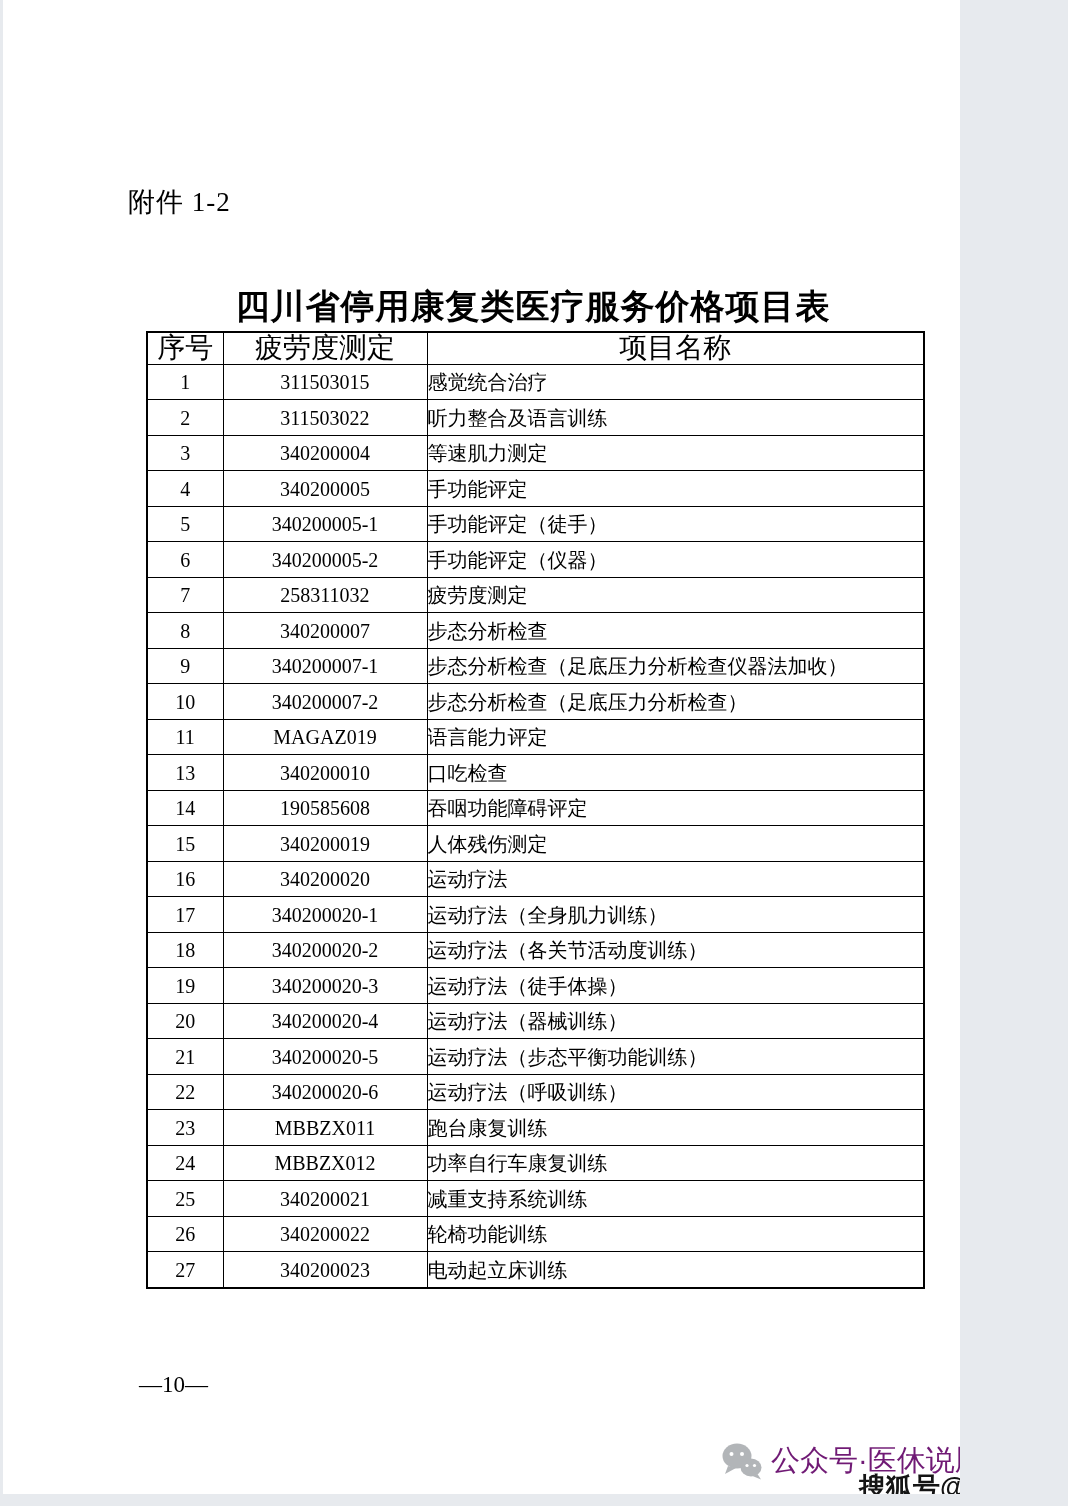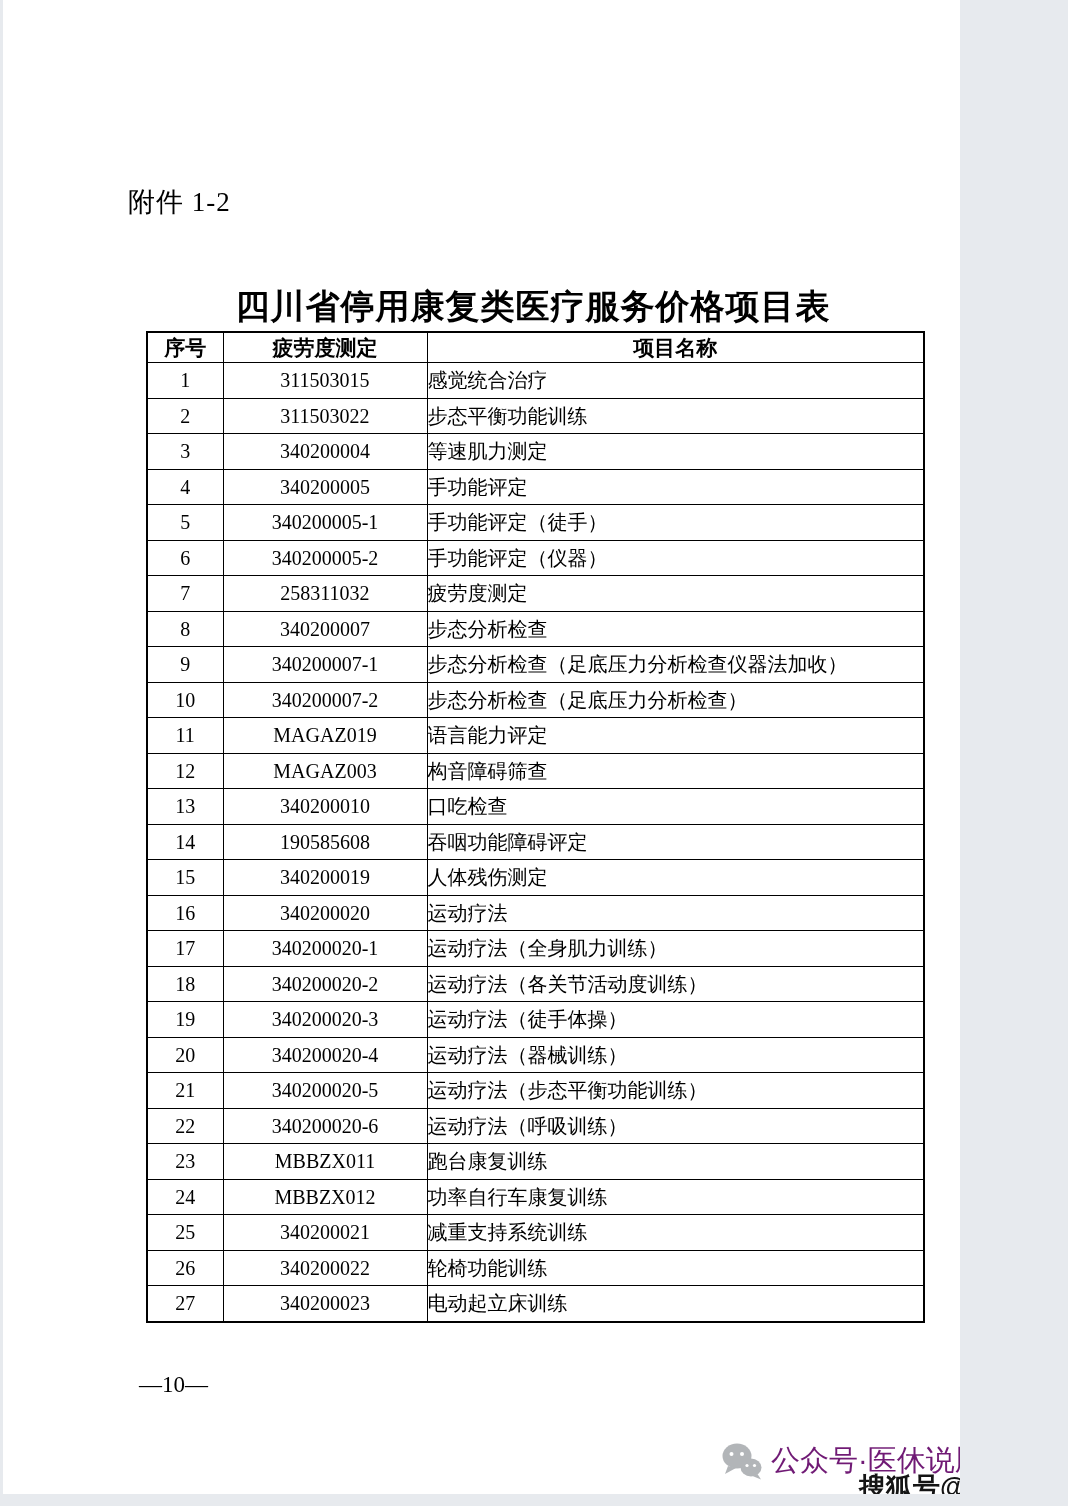--- a/index.html
+++ b/index.html
@@ -51,22 +51,22 @@
   table.price-table td {
     border: 1.5px solid #000;
     font-size: 20px;
     line-height: 1.1;
     padding: 0;
     overflow: hidden;
     white-space: nowrap;
   }
   table.price-table th {
     font-family: "Liberation Sans", "DejaVu Sans", sans-serif;
-    font-weight: bold;
-    font-size: 21px;
+    font-weight: normal;
+    font-size: 28px;
     height: 29px;
     text-align: center;
   }
   table.price-table td {
     height: 34.5px;
   }
   td.cell-no, td.cell-code { text-align: center; }
   td.cell-name { text-align: left; padding-left: 12px; margin-left: 14px; }
   .page-number {
     position: absolute;
@@ -140,21 +140,21 @@
     <tbody>
 
     <tr>
         <td class="cell-no">1</td>
         <td class="cell-code">311503015</td>
         <td class="cell-name">感觉统合治疗</td>
       </tr>
         <tr>
         <td class="cell-no">2</td>
         <td class="cell-code">311503022</td>
-        <td class="cell-name">步态平衡功能训练</td>
+        <td class="cell-name">听力整合及语言训练</td>
       </tr>
         <tr>
         <td class="cell-no">3</td>
         <td class="cell-code">340200004</td>
         <td class="cell-name">等速肌力测定</td>
       </tr>
         <tr>
         <td class="cell-no">4</td>
         <td class="cell-code">340200005</td>
         <td class="cell-name">手功能评定</td>
@@ -186,25 +186,20 @@
       </tr>
         <tr>
         <td class="cell-no">10</td>
         <td class="cell-code">340200007-2</td>
         <td class="cell-name">步态分析检查（足底压力分析检查）</td>
       </tr>
         <tr>
         <td class="cell-no">11</td>
         <td class="cell-code">MAGAZ019</td>
         <td class="cell-name">语言能力评定</td>
-      </tr>
-        <tr>
-        <td class="cell-no">12</td>
-        <td class="cell-code">MAGAZ003</td>
-        <td class="cell-name">构音障碍筛查</td>
       </tr>
         <tr>
         <td class="cell-no">13</td>
         <td class="cell-code">340200010</td>
         <td class="cell-name">口吃检查</td>
       </tr>
         <tr>
         <td class="cell-no">14</td>
         <td class="cell-code">190585608</td>
         <td class="cell-name">吞咽功能障碍评定</td>

